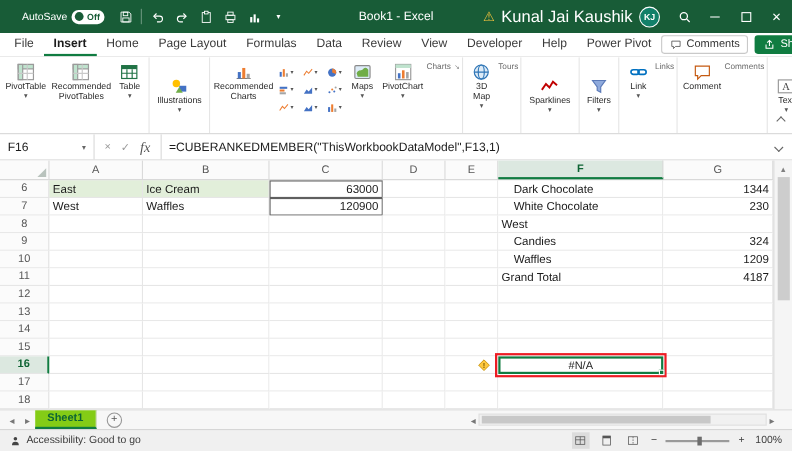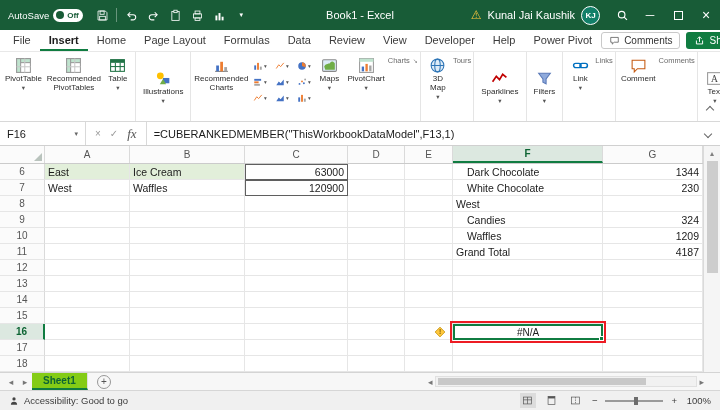--- a/index.html
+++ b/index.html
@@ -1,33 +1,33 @@
 <!DOCTYPE html>
 <html><head>
 <meta charset="utf-8">
 <style>
   * { margin:0; padding:0; box-sizing:border-box; }
   html,body { width:720px; height:410px; overflow:hidden; }
   body { font-family:"Liberation Sans", sans-serif; font-size:11px; background:#fff; color:#1b1b1b; }
   .app { width:720px; height:410px; display:flex; flex-direction:column; position:relative; }
 
   
-  .titlebar { height:30px; background:#185C37; display:flex; align-items:center; color:#fff; padding-left:8px; flex:0 0 auto; position:relative; }
+  .titlebar { height:30px; background:#185C37; display:flex; align-items:center; color:#fff; padding-left:20px; flex:0 0 auto; position:relative; }
   .autosave { display:flex; align-items:center; gap:4px; font-size:9.5px; }
   .toggle { width:30px; height:13px; background:#fff; border-radius:7px; display:flex; align-items:center; padding:0 3px; gap:3px; }
   .knob { width:8px; height:8px; border-radius:50%; background:#185C37; }
   .togglelbl { color:#185C37; font-size:8px; font-weight:bold; }
   .qat { display:flex; align-items:center; margin-left:8px; }
   .qat-icon { width:22px; height:24px; display:flex; align-items:center; justify-content:center; }
   .qat-icon svg { width:13px; height:13px; }
   .qat-sep { width:1px; height:14px; background:rgba(255,255,255,.35); margin:0 3px; }
   .tb-title { position:absolute; left:50%; transform:translateX(-50%); font-size:11px; white-space:nowrap; }
   .tb-right { margin-left:auto; display:flex; align-items:center; height:100%; }
   .tb-warn { color:#FFC83D; font-size:12px; margin-right:6px; }
-  .tb-user { font-size:11px; margin-right:6px; white-space:nowrap; }
+  .tb-user { font-size:15px; margin-right:6px; white-space:nowrap; }
   .avatar { width:19px; height:19px; border-radius:50%; background:#128069; border:1px solid #fff; color:#fff; font-size:8px; font-weight:bold; display:flex; align-items:center; justify-content:center; margin-right:8px; }
   .tb-btn { width:28px; height:30px; display:flex; align-items:center; justify-content:center; font-size:12px; }
   .tb-btn svg { width:13px; height:13px; }
   .maxbox { width:9px; height:9px; border:1px solid #fff; display:inline-block; }
   .tb-close { font-size:14px; }
 
   
   .tabrow { height:22px; background:#fff; display:flex; align-items:stretch; border-bottom:1px solid #E8E8E8; flex:0 0 auto; padding-left:4px; }
   .tabs { display:flex; align-items:stretch; }
   .tab { padding:0 9px; display:flex; align-items:center; color:#3b3b3b; font-size:11px; white-space:nowrap; border-bottom:2.5px solid transparent; }

